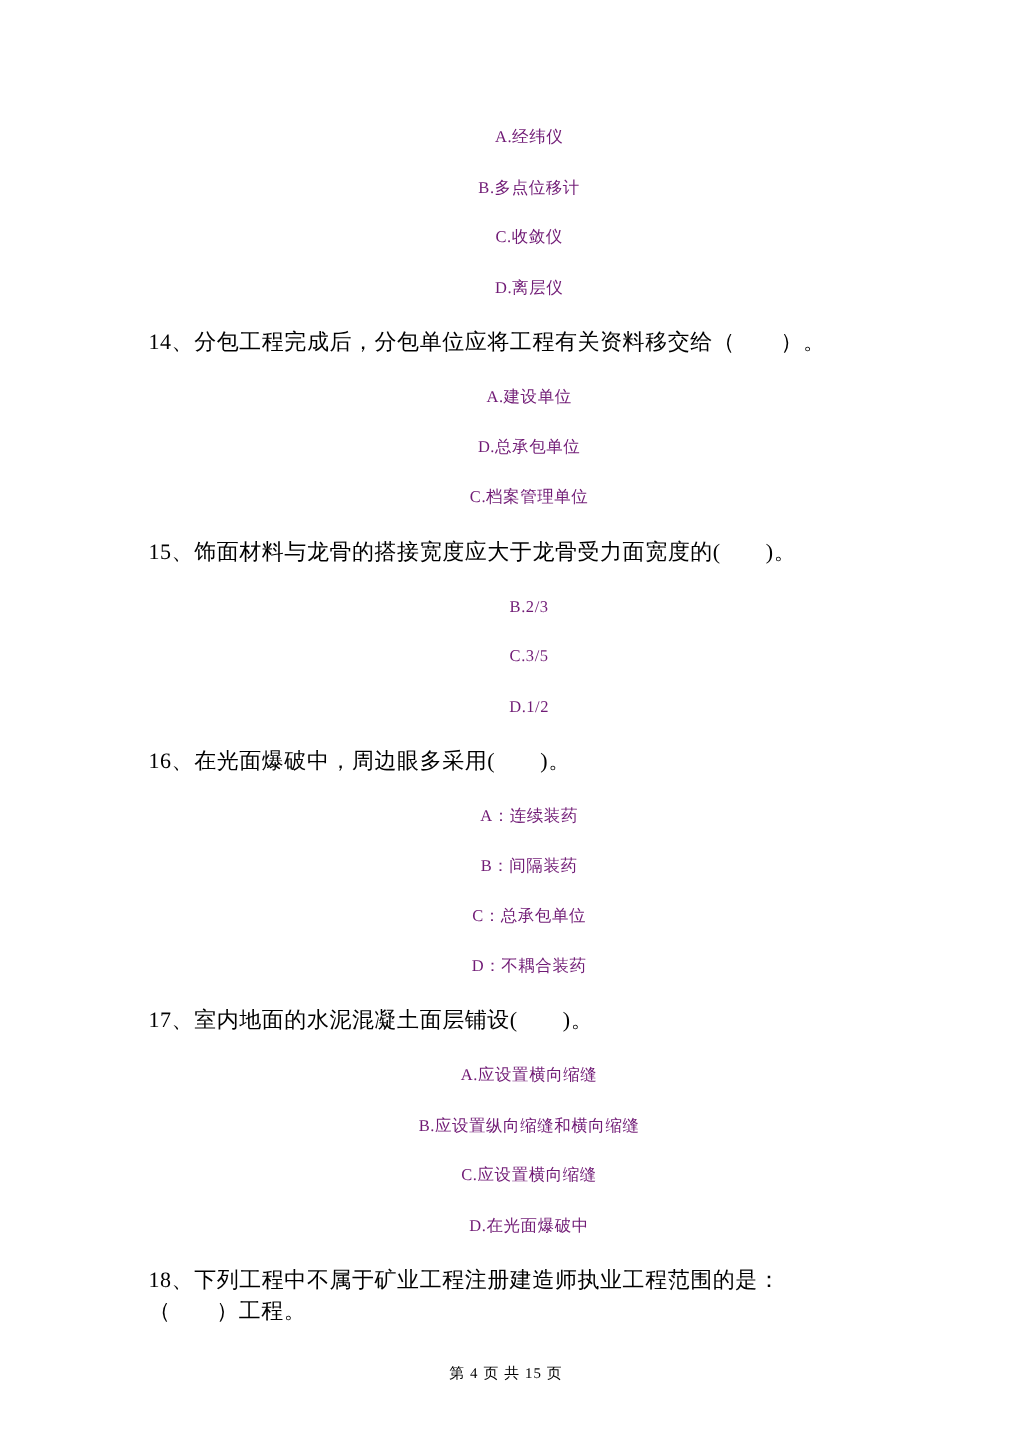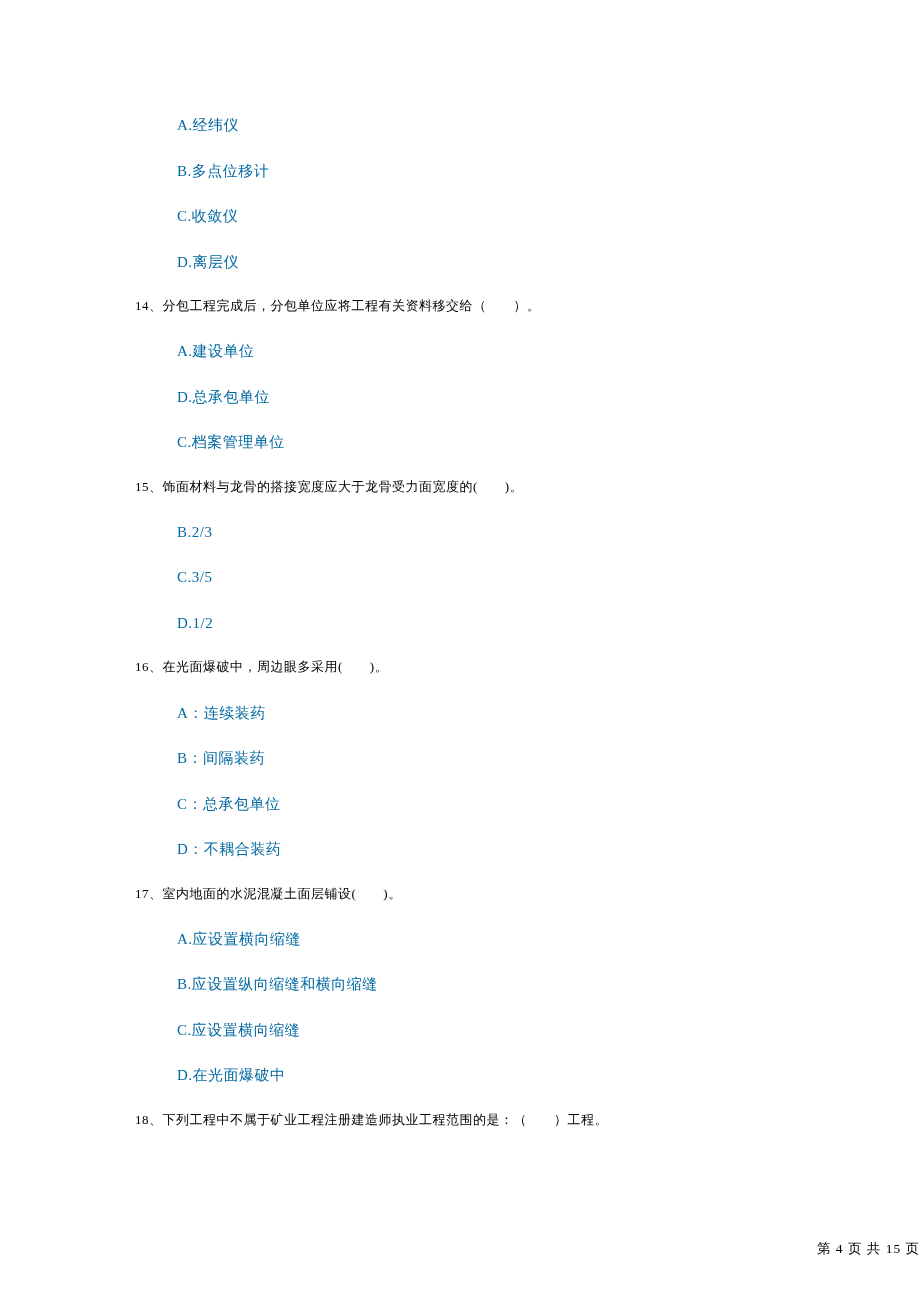--- a/index.html
+++ b/index.html
@@ -15,42 +15,43 @@
       position: relative;
     }
     .page {
       padding: 115px 135px 0 135px;
     }
     .option-group {
       margin-left: 42px;
     }
     .option {
       font-size: 15px;
-      color: #0369a1;
+      color: #701a75;
       line-height: 1.4;
       margin-bottom: 24.5px;
       letter-spacing: 0.5px;
+      text-align: center;
     }
     .question {
-      font-size: 13px;
+      font-size: 20px;
       color: #000000;
       line-height: 1.4;
       margin-bottom: 26px;
       margin-top: 4px;
       letter-spacing: 0.5px;
     }
     .question-block {
       margin-bottom: 6px;
     }
     .footer {
       position: absolute;
       bottom: 44px;
       left: 0;
       right: 0;
-      text-align: right;
+      text-align: center;
       font-size: 13.5px;
       color: #000000;
       letter-spacing: 1px;
     }
   </style>
 </head>
 <body>
 
 <div class="page">
 

